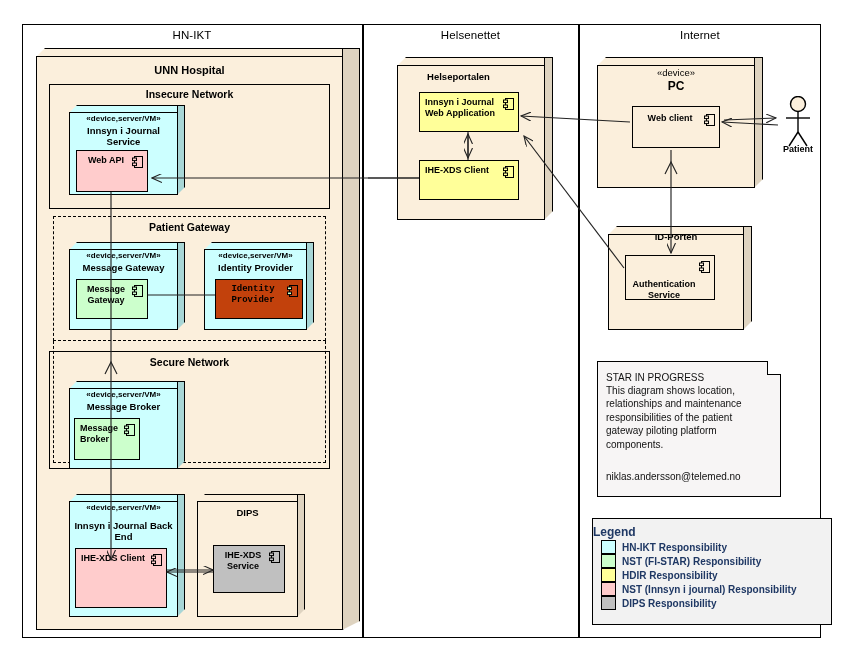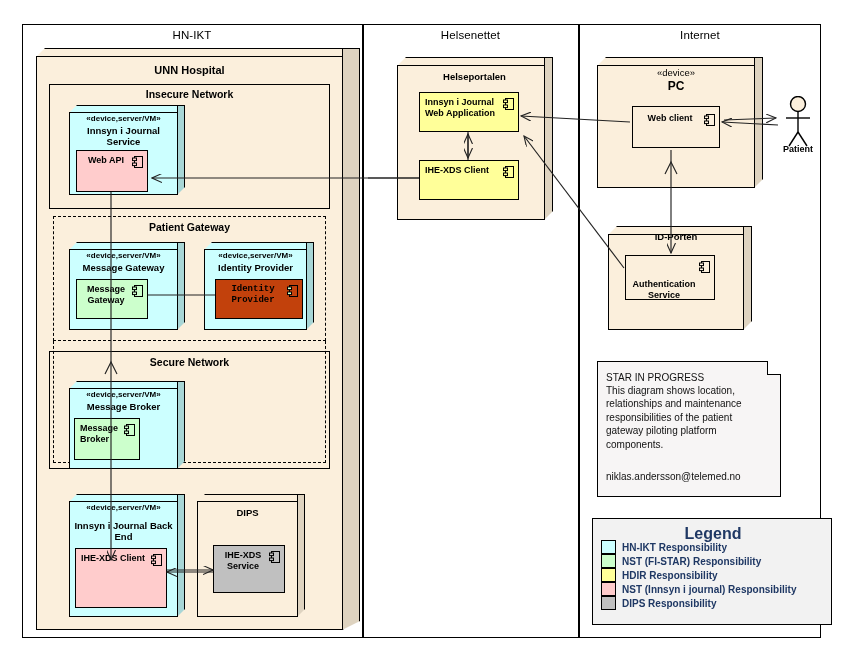--- a/index.html
+++ b/index.html
@@ -37,21 +37,21 @@
 
   
   .note{background:#f7f5f5;border:1.2px solid #000;}
   .note-text{font-size:10px;color:#111;line-height:13.4px;white-space:pre-line;}
   .note-fold{position:absolute;right:-1px;top:-1px;width:13px;height:13px;
              background:#ffffff;border-left:1.2px solid #000;
              border-bottom:1.2px solid #000;}
 
   
   .legend{background:#f2f2f2;border:1.2px solid #000;}
-  .legend-title{text-align:center;font-weight:bold;font-size:16px;color:#1f3864;}
+  .legend-title{text-align:left;font-weight:bold;font-size:12px;color:#1f3864;}
   .legend-row{display:flex;align-items:center;height:14px;margin-left:8px;}
   .legend-sw{width:13px;height:12px;border:1.1px solid #000;margin-right:6px;
              flex:0 0 auto;}
   .legend-lbl{font-size:10px;font-weight:bold;color:#1f3864;white-space:nowrap;}
 
   
   .actor-lbl{font-size:9px;font-weight:bold;text-align:center;color:#000;}
 
   svg.ov{position:absolute;left:0;top:0;width:843px;height:664px;
          pointer-events:none;}
@@ -197,21 +197,21 @@
       <rect x="0.5" y="7" width="4" height="2.6" fill="#c0c0c0" stroke="#000" stroke-width="1"></rect>
     </svg>
   </div>
 
   <div class="abs" style="left:397px;top:57px;width:156px;height:9px;background:#fbefdc;
               border:1.2px solid #000;border-bottom:none;
               clip-path:polygon(9px 0,156px 0,147px 9px,0 9px);"></div>
   <div class="abs" style="left:544px;top:57px;width:9px;height:163px;background:#ded3c0;
               border:1.2px solid #000;clip-path:polygon(0 0,9px 0,9px 154px,0 163px);"></div>
   <div class="abs node" style="left:397px;top:65px;width:148px;height:155px;"></div>
-  <div class="abs node-label" style="left:396px;top:71px;width:132px;padding-left:25px;">Helseportalen</div>
+  <div class="abs node-label" style="left:380px;top:71px;width:132px;padding-left:25px;">Helseportalen</div>
   <div class="comp" style="left:419px;top:92px;width:100px;height:40px;background:#ffff99;">
     <div class="ctext" style="white-space:pre-line;text-align:left;left:5px;">Innsyn i Journal
 Web Application</div>
     <svg class="comp-icon" viewBox="0 0 11 12">
       <rect x="2.5" y="0.5" width="8" height="11" fill="none" stroke="#000" stroke-width="1"></rect>
       <rect x="0.5" y="2" width="4" height="2.6" fill="#ffff99" stroke="#000" stroke-width="1"></rect>
       <rect x="0.5" y="7" width="4" height="2.6" fill="#ffff99" stroke="#000" stroke-width="1"></rect>
     </svg>
   </div>
   <div class="comp" style="left:419px;top:160px;width:100px;height:40px;background:#ffff99;">

